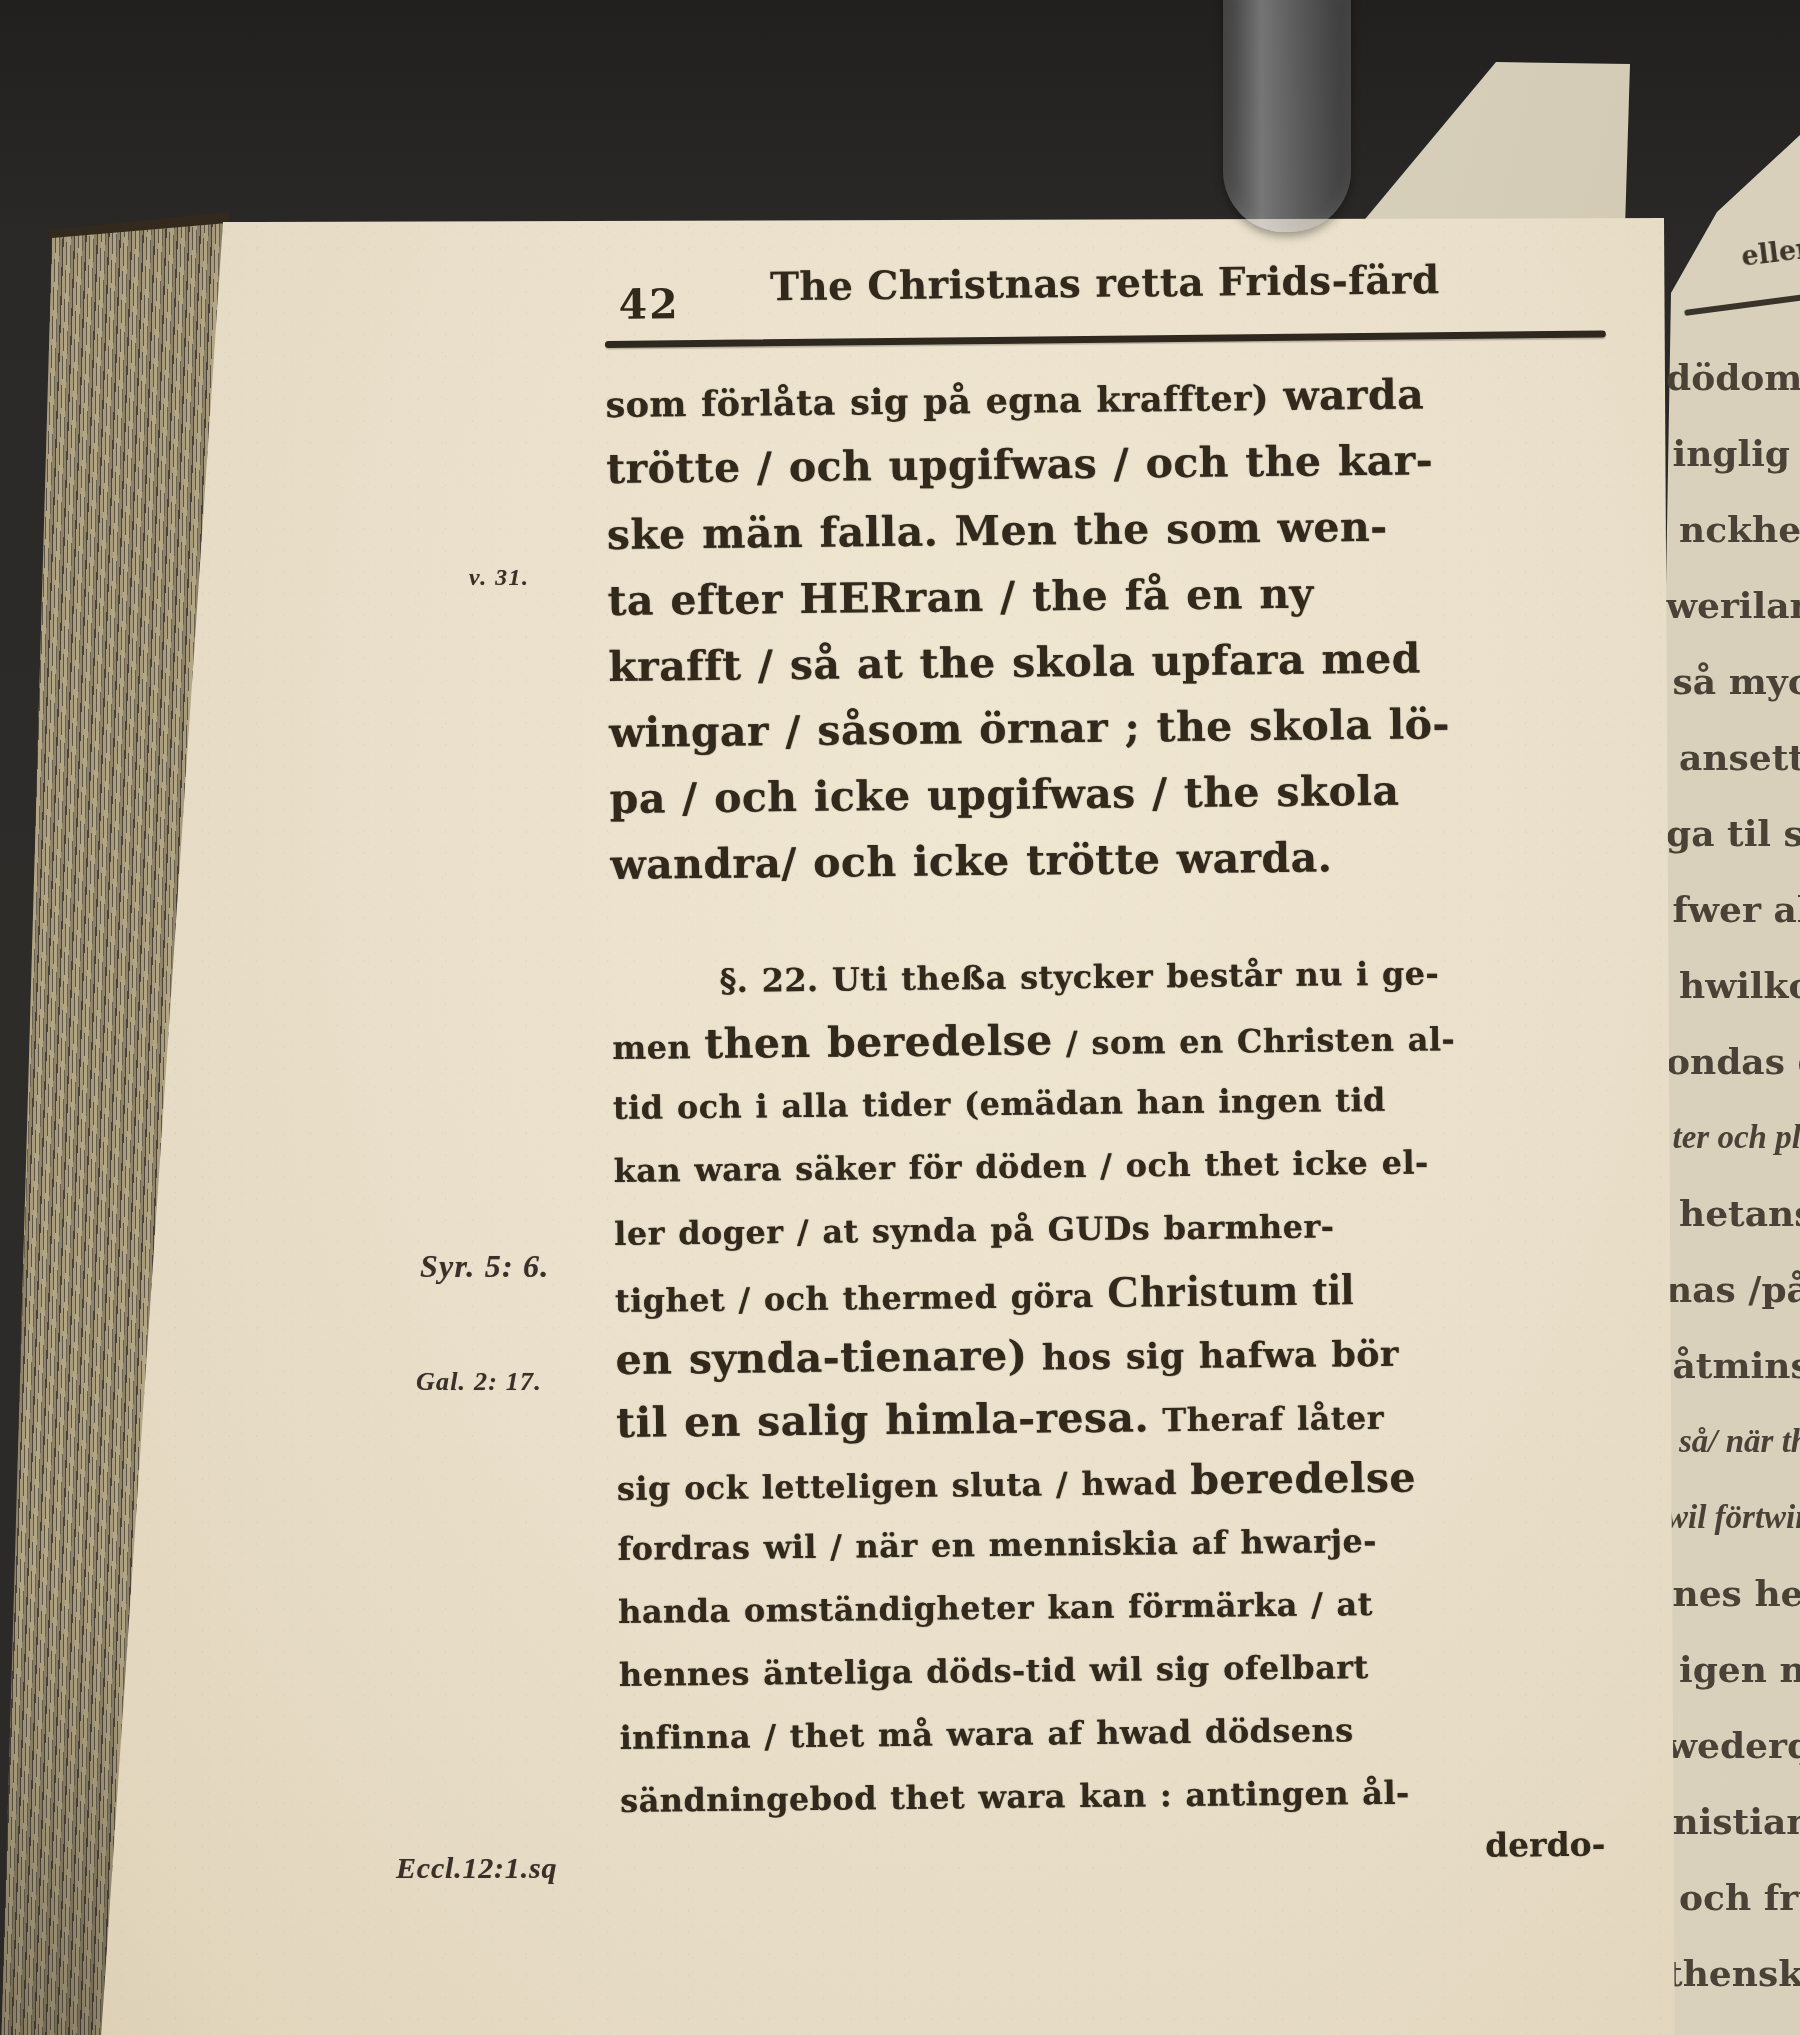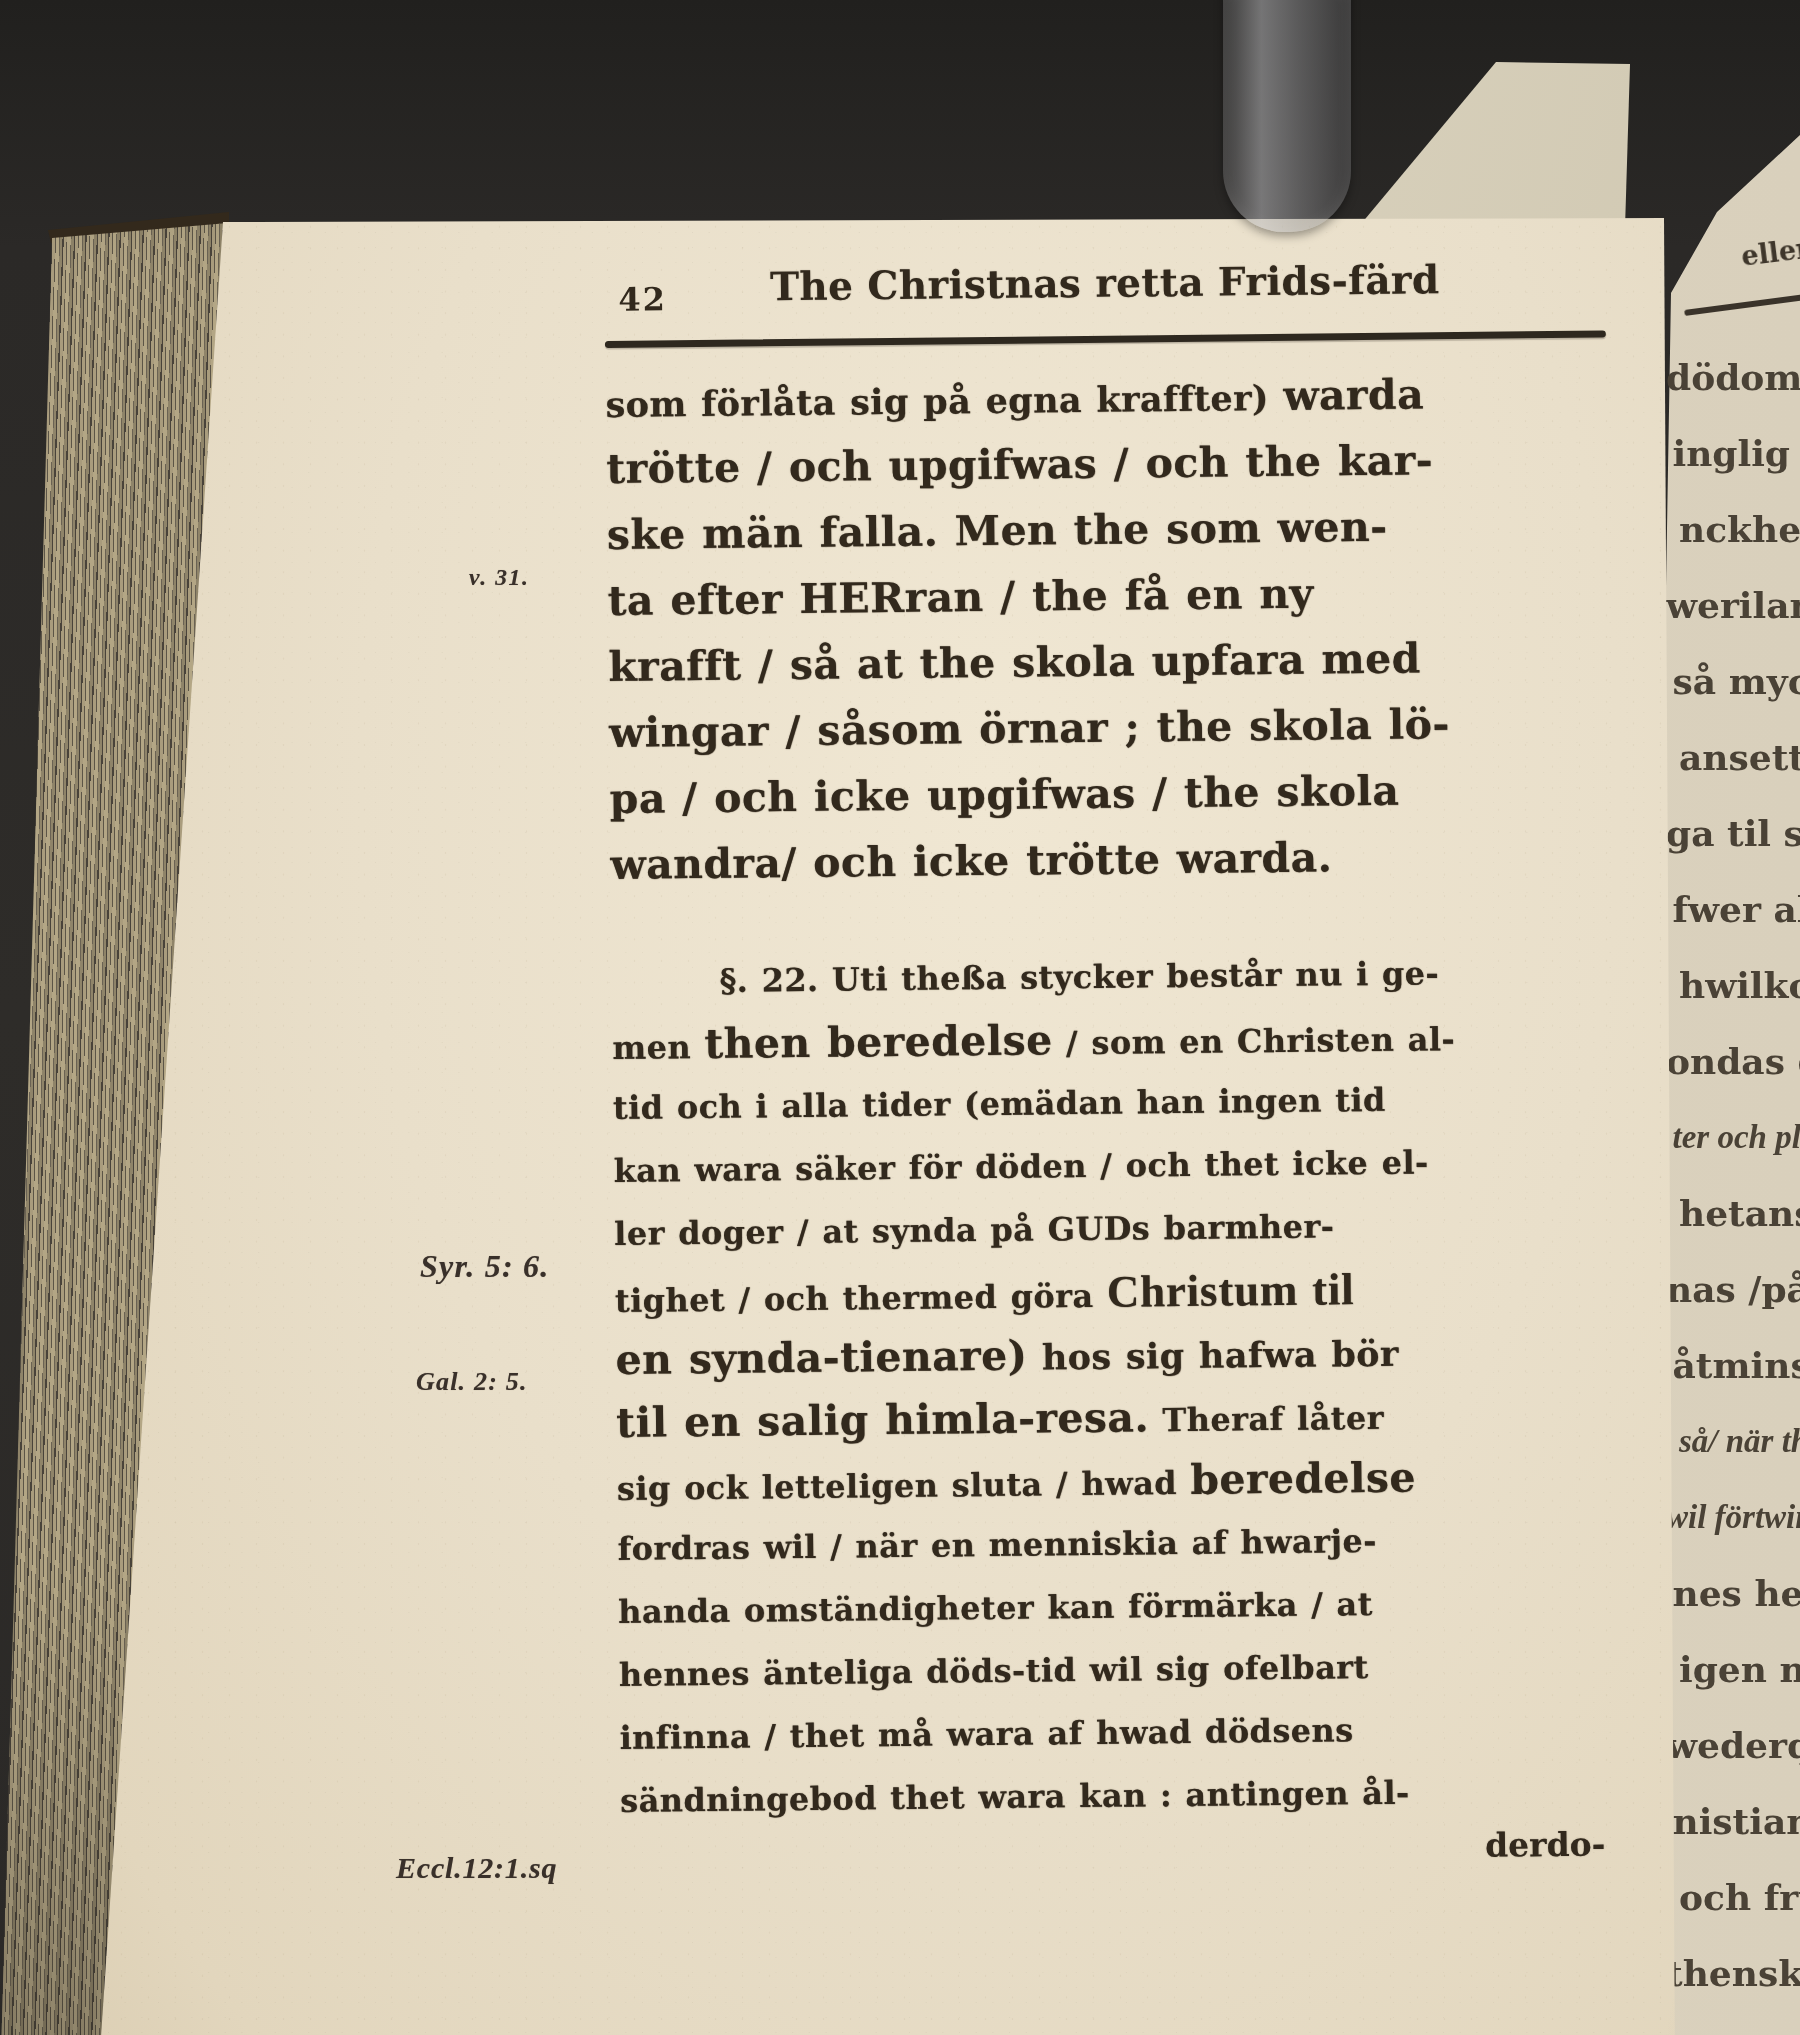--- a/index.html
+++ b/index.html
@@ -49,21 +49,21 @@
     background-size:27px 21.6px,16.7px 15px;}
   .main-page::after{content:"";position:absolute;inset:0;
     background:linear-gradient(100deg,rgba(120,100,70,.20) 0%,rgba(0,0,0,0) 10%),
                linear-gradient(0deg,rgba(110,95,70,.16) 0%,rgba(0,0,0,0) 7%),
                linear-gradient(180deg,rgba(120,105,75,.14) 0%,rgba(0,0,0,0) 5%),
                linear-gradient(280deg,rgba(120,105,75,.10) 0%,rgba(0,0,0,0) 8%);}
 
   .content{position:absolute;left:604px;top:256px;width:1001px;transform:rotate(-0.6deg);
     transform-origin:0 0;color:#32291d;z-index:5;}
   .header-row{position:relative;height:77px;}
-  .page-num{position:absolute;left:14px;top:25px;font-size:32px;font-weight:bold;letter-spacing:2px;}
+  .page-num{position:absolute;left:14px;top:25px;font-size:41px;font-weight:bold;letter-spacing:2px;}
   .title{position:absolute;left:0;right:0;top:9px;text-align:center;font-size:39px;font-weight:bold;
     letter-spacing:0.4px;text-shadow:0 0 1.2px rgba(48,38,24,.45);}
   .head-rule{height:7px;background:#2e281f;margin-top:8.1px;border-radius:3.7px;
     box-shadow:0 1.6px 0.8px rgba(46,40,31,.25);}
 
   .t-line{white-space:nowrap;font-weight:bold;word-spacing:.28em;letter-spacing:0.4px;
     text-shadow:0 0 1.2px rgba(48,38,24,.5),0.4px 0.4px 0 rgba(48,38,24,.22);}
   .para1{margin-top:23.6px;}
   .para1 .t-line{height:66px;line-height:62px;}
   .para2{margin-top:53px;}
@@ -162,18 +162,18 @@
         <div class="t-line"><span class="s-b">handa omständigheter kan förmärka / at</span></div>
         <div class="t-line"><span class="s-b">hennes änteliga döds-tid wil sig ofelbart</span></div>
         <div class="t-line"><span class="s-b">infinna / thet må wara af hwad dödsens</span></div>
         <div class="t-line"><span class="s-b">sändningebod thet wara kan : antingen ål-</span></div>
       </div>
     <div class="catch-row">derdo-</div>
   </div>
 
   <div class="note note-v31">v. 31.</div>
   <div class="note note-syr">Syr. 5: 6.</div>
-  <div class="note note-gal">Gal. 2: 5.</div>
+  <div class="note note-gal">Gal. 2: 17.</div>
   <div class="note note-eccl">Eccl.12:1.sq</div>
 
   <div class="ribbon"></div>
 </div>
 
 
 </body></html>

